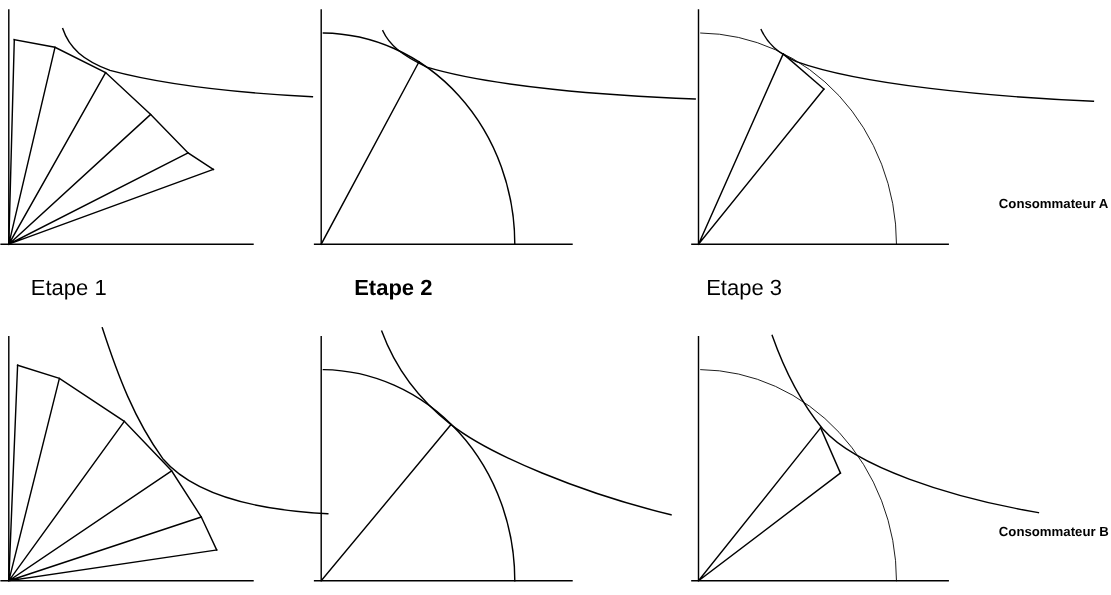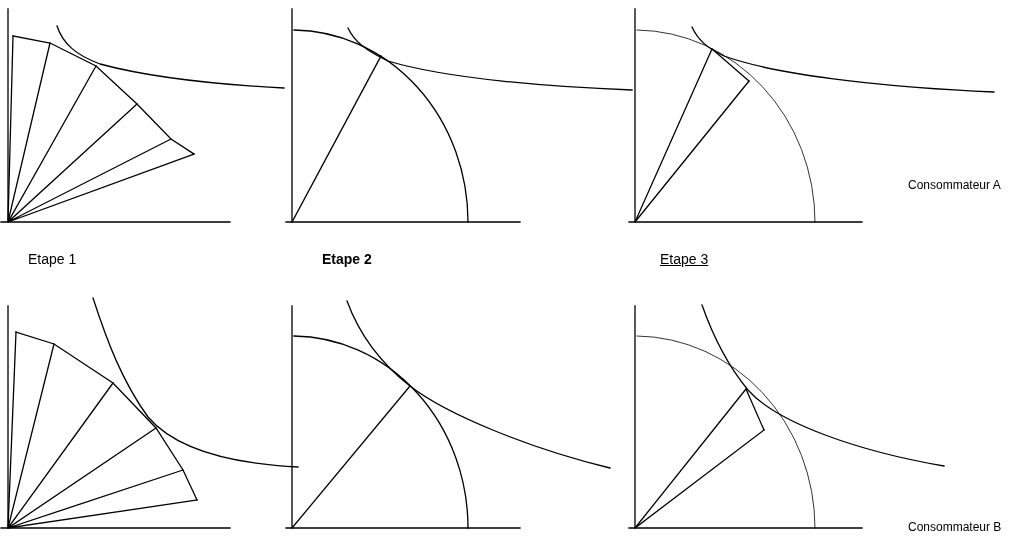--- a/index.html
+++ b/index.html
@@ -25,29 +25,30 @@
     stroke: #000000;
     stroke-width: 1.3;
     stroke-linecap: square;
     stroke-linejoin: miter;
   }
   .thin {
     stroke-width: 0.8;
   }
   .stage-label {
     position: absolute;
-    font-size: 14px;
+    font-size: 20px;
     color: #000000;
     white-space: nowrap;
   }
   .consumer-label {
     position: absolute;
     font-size: 12px;
     color: #000000;
     white-space: nowrap;
+    font-weight: bold;
   }
 </style>
 </head>
 <body>
 
 <div class="canvas">
 
   <svg class="fig" width="1010" height="541" viewBox="0 0 1010 541">
 
     <g>
@@ -91,18 +92,18 @@
       <path class="ln thin" d="M 637 336 A 180 192 0 0 1 815 528"></path>
       <path class="ln" d="M 635 528 L 746 389 M 635 528 L 764 430"></path>
       <path class="ln" d="M 746 389 L 764 430"></path>
       <path class="ln" d="M 702 305 C 714 339 729 367 748 390 C 778 424 862 452 944 466"></path>
     </g>
 
   </svg>
 
   <div class="stage-label" style="left:28px; top:251px;">Etape 1</div>
   <div class="stage-label" style="left:322px; top:251px;font-weight:bold;">Etape 2</div>
-  <div class="stage-label" style="left:660px; top:251px;text-decoration:underline;">Etape 3</div>
+  <div class="stage-label" style="left:642px; top:251px;">Etape 3</div>
 
   <div class="consumer-label" style="left:908px; top:178px;">Consommateur A</div>
-  <div class="consumer-label" style="left:908px; top:520px;">Consommateur B</div>
+  <div class="consumer-label" style="left:908px; top:476px;">Consommateur B</div>
 
 </div>
 
 </body></html>

